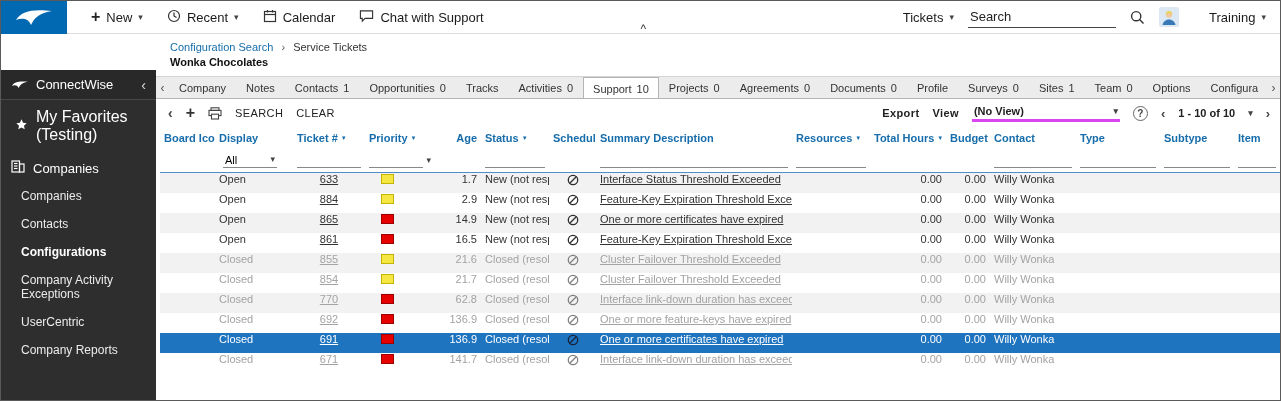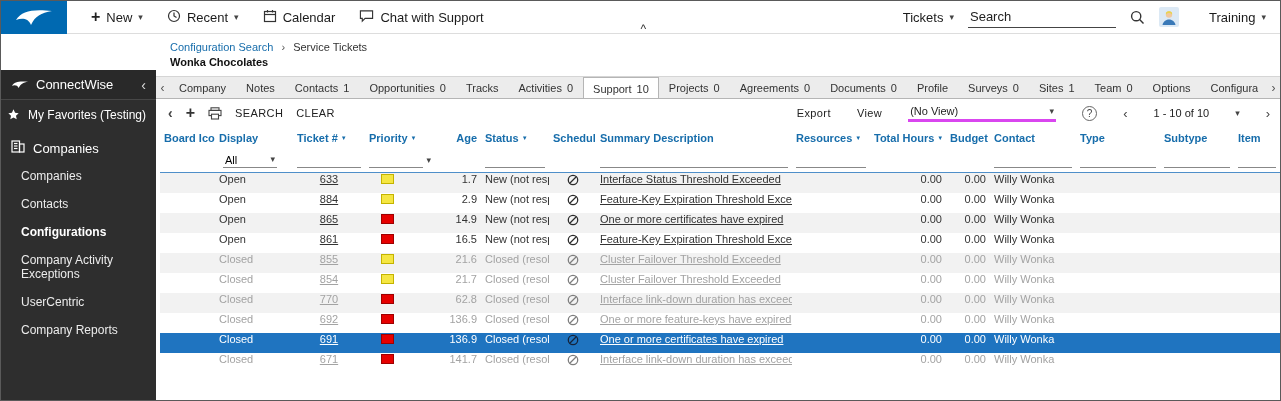--- a/index.html
+++ b/index.html
@@ -20,21 +20,21 @@
   .topbar-collapse { position:absolute; left:50%; bottom:-3px; font-size:12px; color:#333; cursor:pointer; }
 
   
   .body { flex:1; display:flex; min-height:0; }
 
   
   .sidebar { width:155px; background:#2e2e2e; color:#fff; display:flex; flex-direction:column; flex:0 0 155px;margin-top:36px; }
   .brand { height:30px; display:flex; align-items:center; gap:7px; padding:0 10px; border-bottom:1px solid #474747; background:#292929; cursor:pointer; }
   .brand-label { font-size:13px; }
   .brand-collapse { margin-left:auto; font-size:14px; color:#ddd; cursor:pointer; }
-  .fav { display:flex; align-items:flex-start; gap:8px; padding:8px 6px; font-size:12px; cursor:pointer; }
+  .fav { display:flex; align-items:center; gap:8px; padding:8px 14px; font-size:16px; cursor:pointer; }
   .section { display:flex; align-items:center; gap:8px; padding:8px 10px 6px; font-size:13px; cursor:pointer; }
   .nav-item { padding:7px 10px 7px 20px; font-size:12px; color:#ececec; line-height:14px; cursor:pointer; }
   .nav-item.active { font-weight:bold; color:#fff; }
   .sales { margin-top:auto; display:flex; align-items:center; gap:8px; padding:6px 10px; border-top:1px solid #4a4a4a; background:#292929; font-size:12px; cursor:pointer; }
 
   
   .main { flex:1; background:#fff; display:flex; flex-direction:column; min-width:0; padding-top:7px; }
   .breadcrumb { font-size:11px; margin:0 0 3px 14px; color:#333; }
   .breadcrumb a { color:#176dab; text-decoration:none; cursor:pointer; }
   .bc-sep { margin:0 5px; color:#555; }
@@ -47,21 +47,21 @@
   .tabs { display:flex; overflow:hidden; flex:1; }
   .tab { display:flex; align-items:center; gap:5px; padding:0 9px; color:#333; border:1px solid transparent; border-bottom:none; white-space:nowrap; cursor:pointer; }
   .tab.active { background:#fff; border-color:#b5b5b5; margin-bottom:-1px; }
 
   
   .toolbar { height:28px; display:flex; align-items:center; gap:13px; padding:0 10px 0 12px; font-size:11px; color:#222; flex:0 0 28px; }
   .tool { cursor:pointer; display:flex; align-items:center; color:#444; }
   .tool.back { font-size:14px; font-weight:bold; }
   .tool.plus2 { font-size:16px; font-weight:bold; color:#333; }
   .tool-text { cursor:pointer; letter-spacing:.4px; color:#222; }
-  .toolbar-right { margin-left:auto; display:flex; align-items:center; gap:26px; }
+  .toolbar-right { margin-left:auto; display:flex; align-items:center; gap:13px;font-weight:bold; }
   .view-select { width:148px; display:flex; justify-content:space-between; align-items:center; border-bottom:3px solid #d946ef; padding:1px 2px 2px; cursor:pointer; color:#222; }
   .help { width:15px; height:15px; border:1px solid #666; border-radius:50%; display:inline-flex; align-items:center; justify-content:center; font-size:10px; color:#444; cursor:pointer; }
   .pg-chev { font-size:13px; color:#444; cursor:pointer; }
   .pg-text { cursor:pointer; }
 
   
   .table { font-size:11px; padding-left:4px; }
   .thead { display:flex; align-items:center; padding:5px 0 4px; color:#176dab; font-weight:bold; }
   .th, .fc, .td { padding:0 4px; overflow:hidden; white-space:nowrap; }
   .sortglyph { display:inline-block; font-size:6px; color:#176dab; margin-left:3px; vertical-align:2px; cursor:pointer; }

